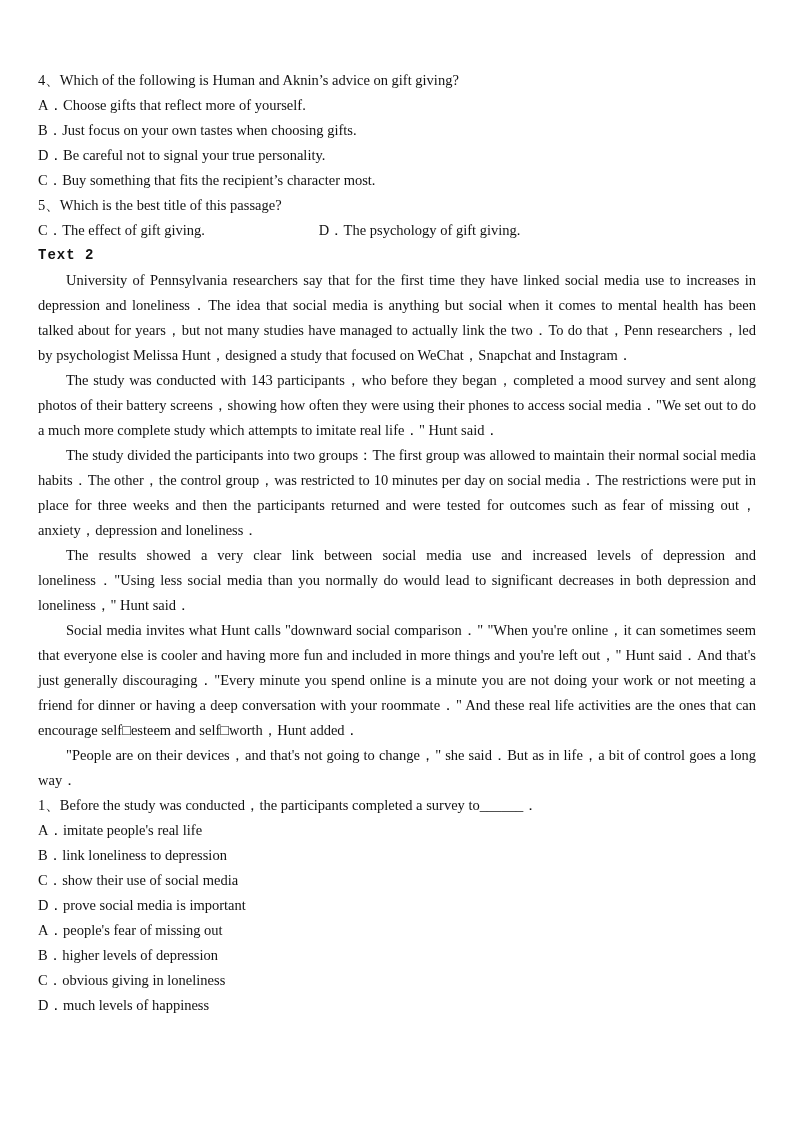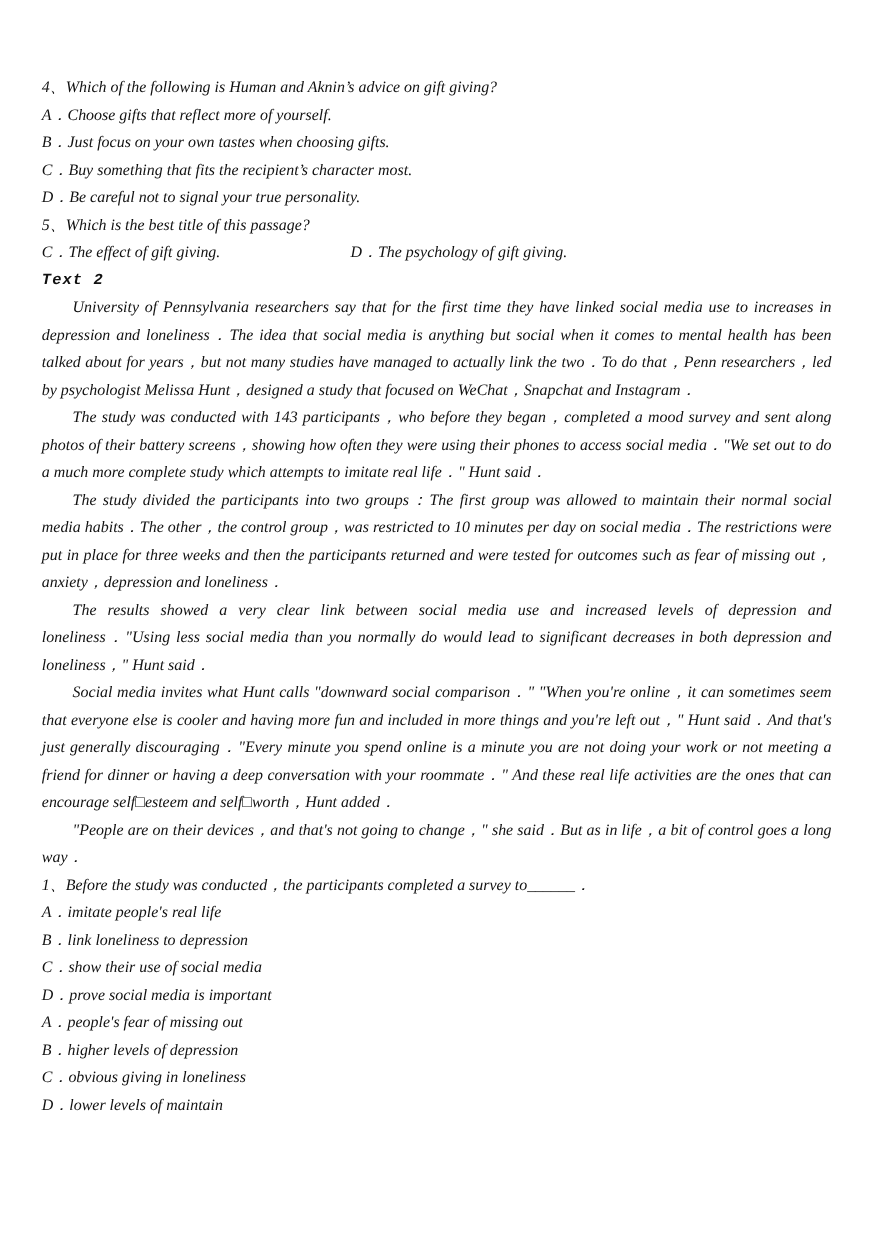--- a/index.html
+++ b/index.html
@@ -13,21 +13,20 @@
     height: 1123px;
     margin: 0 auto;
     background: #ffffff;
     box-sizing: border-box;
     padding: 68px 38px 0 38px;
     font-family: "Liberation Serif", "DejaVu Serif", serif;
     font-size: 14.5px;
     line-height: 25px;
     color: #111111;
     overflow: hidden;
-    font-style: italic;
   }
   p { margin: 0; }
   .qline {
     white-space: normal;
   }
   .opt-row .col1 {
     display: inline-block;
     width: 277px;
     vertical-align: top;
   }
@@ -45,22 +44,22 @@
 </style>
 </head>
 <body>
 
 <div class="page">
 
   <div class="q-block">
     <p class="qline">4、Which of the following is Human and Aknin’s advice on gift giving?</p>
     <p class="qline">A．Choose gifts that reflect more of yourself.</p>
     <p class="qline">B．Just focus on your own tastes when choosing gifts.</p>
+    <p class="qline">D．Be careful not to signal your true personality.</p>
     <p class="qline">C．Buy something that fits the recipient’s character most.</p>
-    <p class="qline">D．Be careful not to signal your true personality.</p>
   </div>
 
   <div class="q-block">
     <p class="qline">5、Which is the best title of this passage?</p>
     <p class="qline opt-row">
       <span class="col1">C．The effect of gift giving.</span>
       <span>D．The psychology of gift giving.</span>
     </p>
   </div>
 
@@ -80,16 +79,16 @@
     <p class="qline">A．imitate people's real life</p>
     <p class="qline">B．link loneliness to depression</p>
     <p class="qline">C．show their use of social media</p>
     <p class="qline">D．prove social media is important</p>
   </div>
 
   <div class="q-block">
     <p class="qline">A．people's fear of missing out</p>
     <p class="qline">B．higher levels of depression</p>
     <p class="qline">C．obvious giving in loneliness</p>
-    <p class="qline">D．lower levels of maintain</p>
+    <p class="qline">D．much levels of happiness</p>
   </div>
 
 </div>
 
 </body></html>

